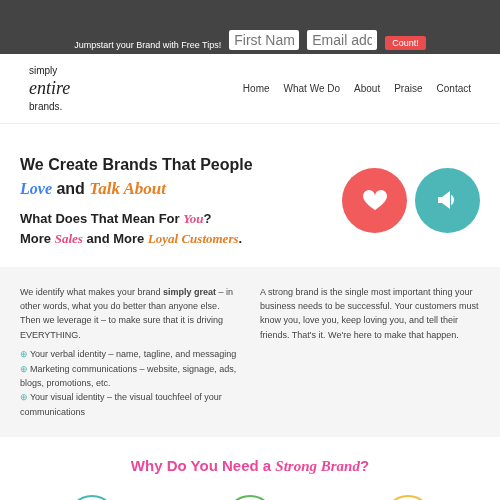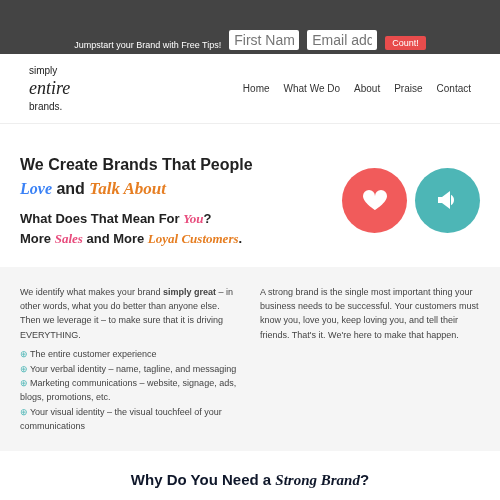--- a/index.html
+++ b/index.html
@@ -158,21 +158,21 @@
     .info-col ul li::before { content: "⊕ "; color: #4db6b6; }
 
     
     .why-section {
       background: #fff;
       padding: 20px 20px 30px;
       text-align: center;
     }
     .why-section h2 {
       font-size: 15px;
-      color: #0f172a;
+      color: #ec4899;
       margin-bottom: 20px;
       font-weight: 600;
     }
     .why-section h2 .strong-brand {
       font-style: italic;
       font-family: Georgia, serif;
       font-weight: bold;
     }
     .why-cards {
       display: flex;
@@ -255,21 +255,20 @@
     </div>
   </div>
 </div>
 
 <div class="info-section">
   <div class="info-col">
     <p>
       We identify what makes your brand <strong>simply great</strong> – in other words, what you do better than anyone else. Then we leverage it – to make sure that it is driving EVERYTHING.
     </p>
     <ul>
-      <li>The entire customer experience</li>
       <li>Your verbal identity – name, tagline, and messaging</li>
       <li>Marketing communications – website, signage, ads, blogs, promotions, etc.</li>
       <li>Your visual identity – the visual touchfeel of your communications</li>
     </ul>
   </div>
   <div class="info-col">
     <p>A strong brand is the single most important thing your business needs to be successful. Your customers must know you, love you, keep loving you, and tell their friends. That's it. We're here to make that happen.</p>
   </div>
 </div>
 

